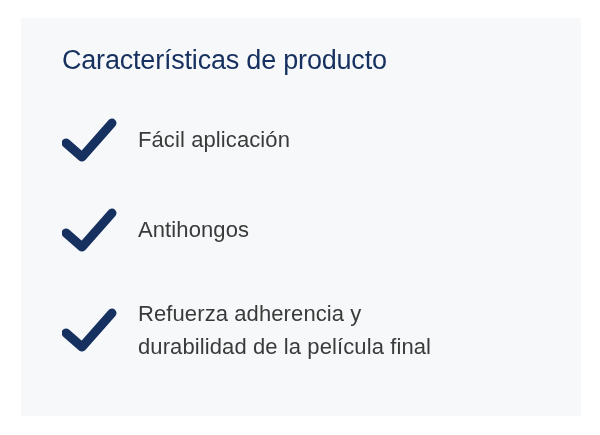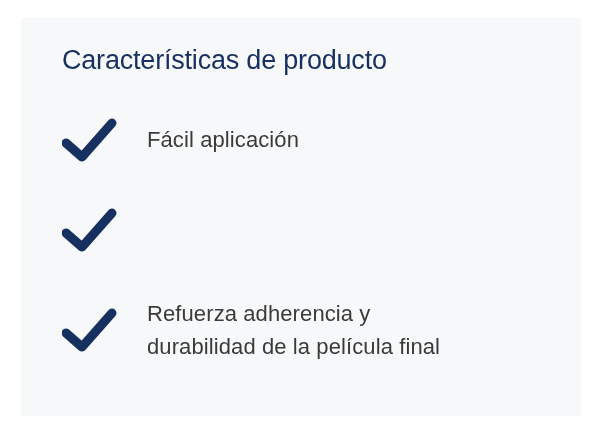--- a/index.html
+++ b/index.html
@@ -66,21 +66,21 @@
   }
 
   .check-icon svg {
     display: block;
     width: 56px;
     height: 46px;
   }
 
   .feature-text {
     flex: 1 1 auto;
-    margin-left: 29px;
+    margin-left: 20px;
     font-size: 22px;
     color: #3a3a3a;
     line-height: 1.52;
     letter-spacing: 0.1px;
   }
 
   .feature-text .line {
     display: block;
     white-space: nowrap;
   }
@@ -104,20 +104,23 @@
         <span class="line">Fácil aplicación</span>
       </span>
     </li>
 
     <li class="feature-row row-1">
       <span class="check-icon">
         <svg viewBox="0 0 56 46" xmlns="http://www.w3.org/2000/svg" aria-hidden="true">
           <path d="M4 26 L20 40 L50 6" fill="none" stroke="#16305f" stroke-width="9" stroke-linecap="round" stroke-linejoin="round"></path>
         </svg>
       </span>
+      <span class="feature-text">
+        <span class="line">Antihongos</span>
+      </span>
     </li>
 
     <li class="feature-row row-2">
       <span class="check-icon">
         <svg viewBox="0 0 56 46" xmlns="http://www.w3.org/2000/svg" aria-hidden="true">
           <path d="M4 26 L20 40 L50 6" fill="none" stroke="#16305f" stroke-width="9" stroke-linecap="round" stroke-linejoin="round"></path>
         </svg>
       </span>
       <span class="feature-text">
         <span class="line">Refuerza adherencia y</span>

